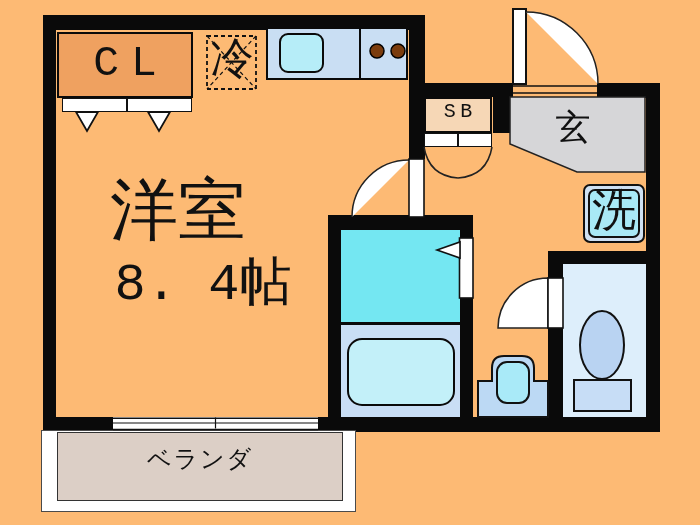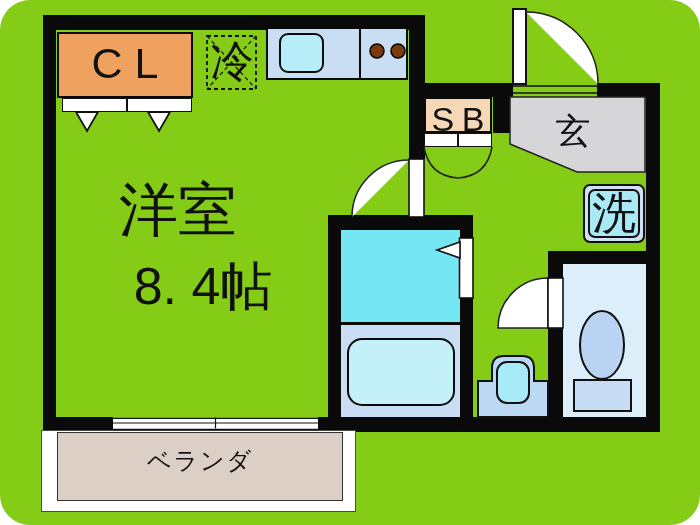--- a/index.html
+++ b/index.html
@@ -1,18 +1,18 @@
 <!DOCTYPE html>
 <html><head>
 <meta charset="utf-8">
 <style>
   html,body{margin:0;padding:0;background:#ffffff;}
   #stage{
-    position:relative;width:700px;height:525px;background:#84cc16;overflow:hidden;
-    font-family:Liberation Sans, sans-serif;color:#111;border-radius:30px;
+    position:relative;width:700px;height:525px;background:#fdba74;overflow:hidden;
+    font-family:Liberation Mono, monospace;color:#111;
   }
   .abs{position:absolute;box-sizing:border-box;}
   .wall{position:absolute;background:#0a0a0a;}
   .lbl{position:absolute;text-align:center;color:#111;line-height:1;white-space:nowrap;}
   #svgLayer{position:absolute;left:0;top:0;pointer-events:none;}
   
   .closet{background:#EFA160;border:2px solid #0a0a0a;}
   .panel{background:#ffffff;border:1.6px solid #111;}
   .counter{background:#C9DEF3;border:2px solid #0a0a0a;}
   .ksink{background:#B6EDF8;border:2px solid #0a0a0a;border-radius:9px;}
@@ -127,25 +127,25 @@
       <line x1="113" y1="429.5" x2="318" y2="429.5" stroke-width="1.6"></line>
       <line x1="113" y1="423" x2="318" y2="423" stroke-width="1.2"></line>
       <line x1="215.5" y1="417.5" x2="215.5" y2="428.5" stroke-width="1.2"></line>
     </g>
   </svg>
 
   <div class="lbl" style="left:57px;top:42px;width:136px;font-size:43px;letter-spacing:0.28em;text-indent:0.28em;">CL</div>
 
   <div class="lbl" style="left:202px;top:40px;width:60px;font-size:43px;">冷</div>
 
-  <div class="lbl" style="left:424px;top:102px;width:68px;font-size:34px;letter-spacing:0.22em;text-indent:0.22em;">SB</div>
+  <div class="lbl" style="left:424px;top:102px;width:68px;font-size:20px;letter-spacing:0.22em;text-indent:0.22em;">SB</div>
 
   <div class="lbl" style="left:540px;top:113px;width:66px;font-size:35px;">玄</div>
 
   <div class="lbl" style="left:586px;top:191px;width:56px;font-size:44px;">洗</div>
 
-  <div class="lbl" style="left:58px;top:181px;width:240px;font-size:59px;">洋室</div>
+  <div class="lbl" style="left:58px;top:181px;width:240px;font-size:68px;">洋室</div>
 
   <div class="lbl" style="left:63px;top:260px;width:280px;font-size:52px;">8. 4帖</div>
 
   <div class="lbl" style="left:57px;top:449px;width:286px;font-size:24px;letter-spacing:0.08em;">ベランダ</div>
 
 </div>
 
 </body></html>

